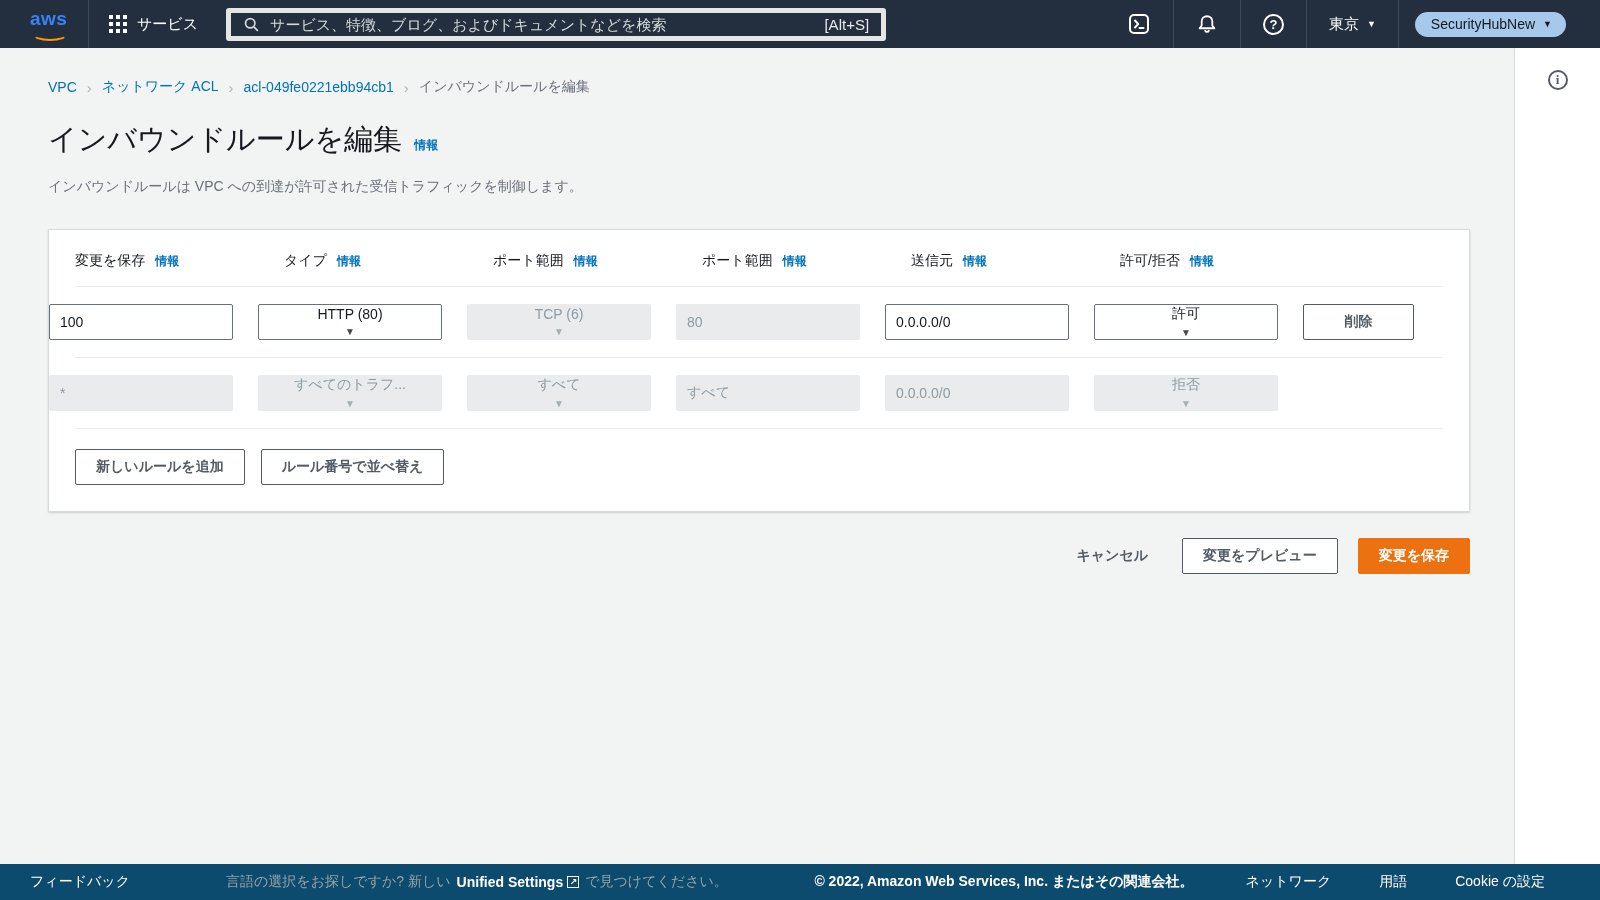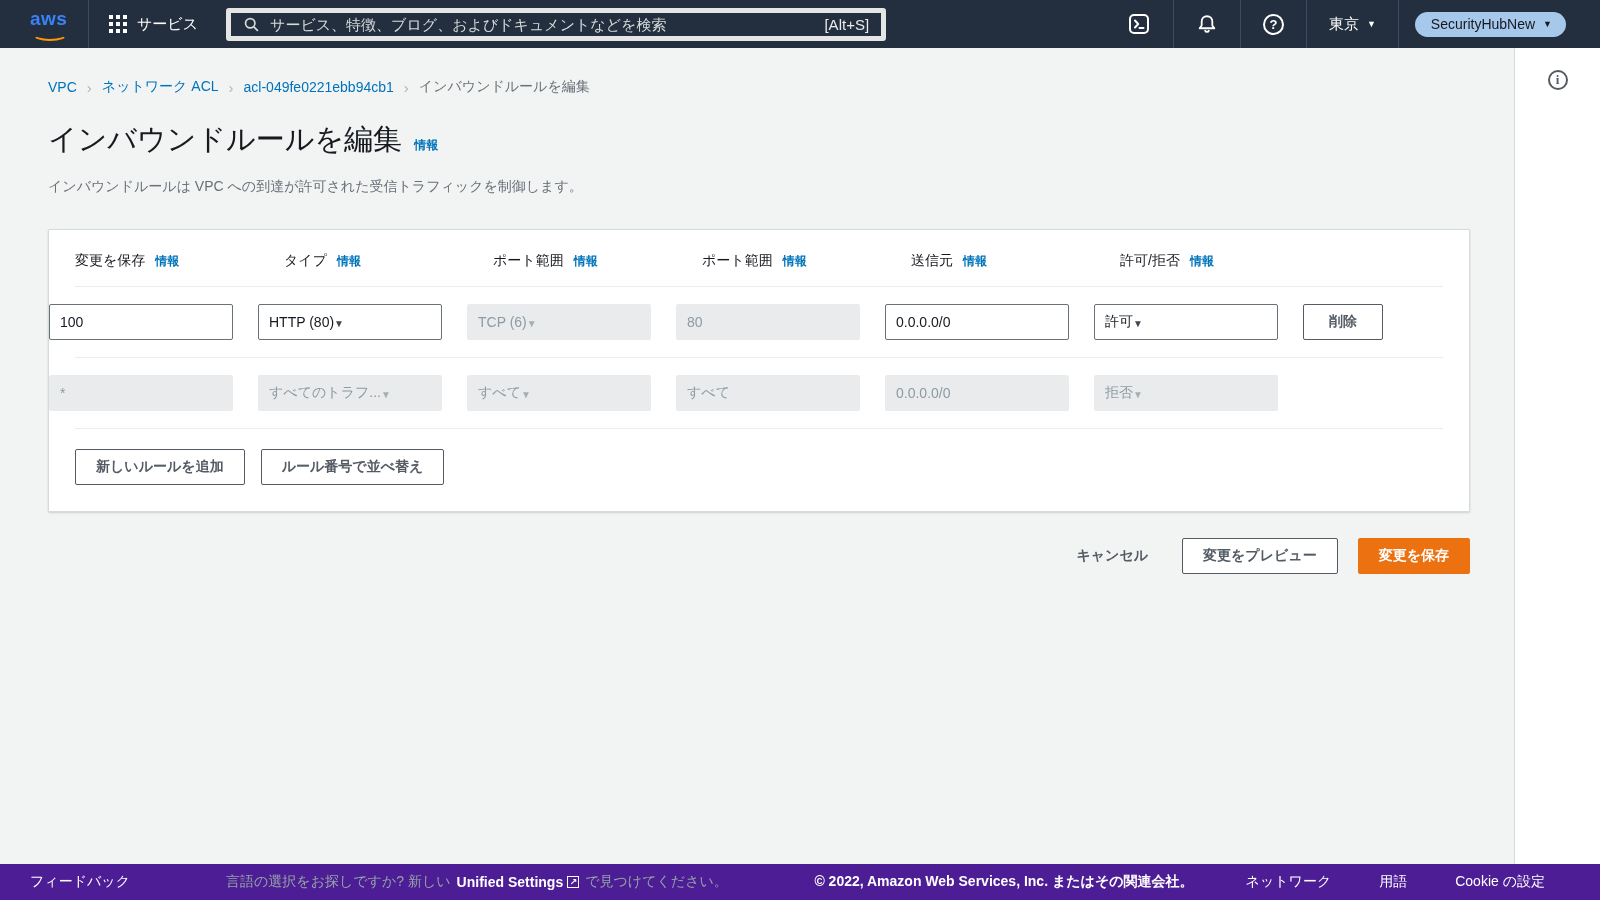--- a/index.html
+++ b/index.html
@@ -58,40 +58,40 @@
   .rule-grid { display:flex; gap:25px; padding:0 26px; align-items:center; }
   .col { width:184px; }
   .col-del { width:88px; }
   .hdr-row { padding-top:22px; padding-bottom:16px; }
   .hdr-cell { font-size:14px; color:#16191f; display:flex; gap:10px; align-items:baseline; }
   .divider { height:1px; background:#eaeded; margin:0 26px; }
   .rule-row { padding:17px 0; }
   .fld { height:36px; border:1px solid #687078; border-radius:2px; background:#fff;
     font-size:14px; color:#16191f; padding:0 10px; display:flex; align-items:center; width:184px; }
   input.fld { font-family:inherit; outline:none; }
-  .sel { justify-content:flex-start; cursor:pointer; }
+  .sel { justify-content:center; cursor:pointer;flex-direction:column; }
   .sel .sel-caret::after { content:"▼"; font-size:10px; color:#414750; }
   .fld.off { background:#e9ebed; border-color:#e9ebed; color:#8d9ba3; }
   .sel.off .sel-caret::after { color:#a5b0b5; }
   .sel-label { white-space:nowrap; overflow:hidden; }
   .btn { display:inline-flex; align-items:center; justify-content:center; height:36px;
     background:#fff; border:1px solid #545b64; border-radius:2px; color:#545b64;
     font-size:14px; font-weight:bold; padding:0 20px; cursor:pointer; font-family:inherit; }
-  .del-btn { width:80px; padding:0; }
+  .del-btn { width:111px; padding:0; }
   .card-actions { padding:20px 26px 26px 26px; display:flex; gap:16px; }
 
   
   .page-actions { width:1422px; margin-top:26px; display:flex; justify-content:flex-end;
     align-items:center; gap:20px; }
   .link-btn { background:none; border:none; color:#545b64; font-size:14px; font-weight:bold;
     cursor:pointer; font-family:inherit; padding:0 14px; }
   .btn-primary { background:#ec7211; border-color:#ec7211; color:#fff; }
 
   
-  .footer { position:absolute; bottom:0; left:0; width:1600px; height:36px; background:#4c1d95;
+  .footer { position:absolute; bottom:0; left:0; width:1600px; height:36px; background:#0c4a6e;
     display:flex; align-items:center; font-size:14px; color:#fff; padding:0 55px 0 30px; }
   .footer a { text-decoration:none; cursor:pointer; }
   .footer .feedback { color:#fff; margin-right:96px; }
   .lang-note { color:#95a5a6; display:flex; align-items:center; gap:6px; }
   .lang-note .us-link { color:#fff; font-weight:bold; display:flex; align-items:center; gap:4px; }
   .ext-icon { width:12px; height:12px; border:1.5px solid #fff; display:inline-flex;
     align-items:center; justify-content:center; font-size:9px; line-height:1; color:#fff; }
   .footer-right { margin-left:auto; display:flex; align-items:center; gap:48px; }
   .copyright { color:#fff; font-weight:bold; margin-right:4px; }
   .footer-link { color:#fff; }

